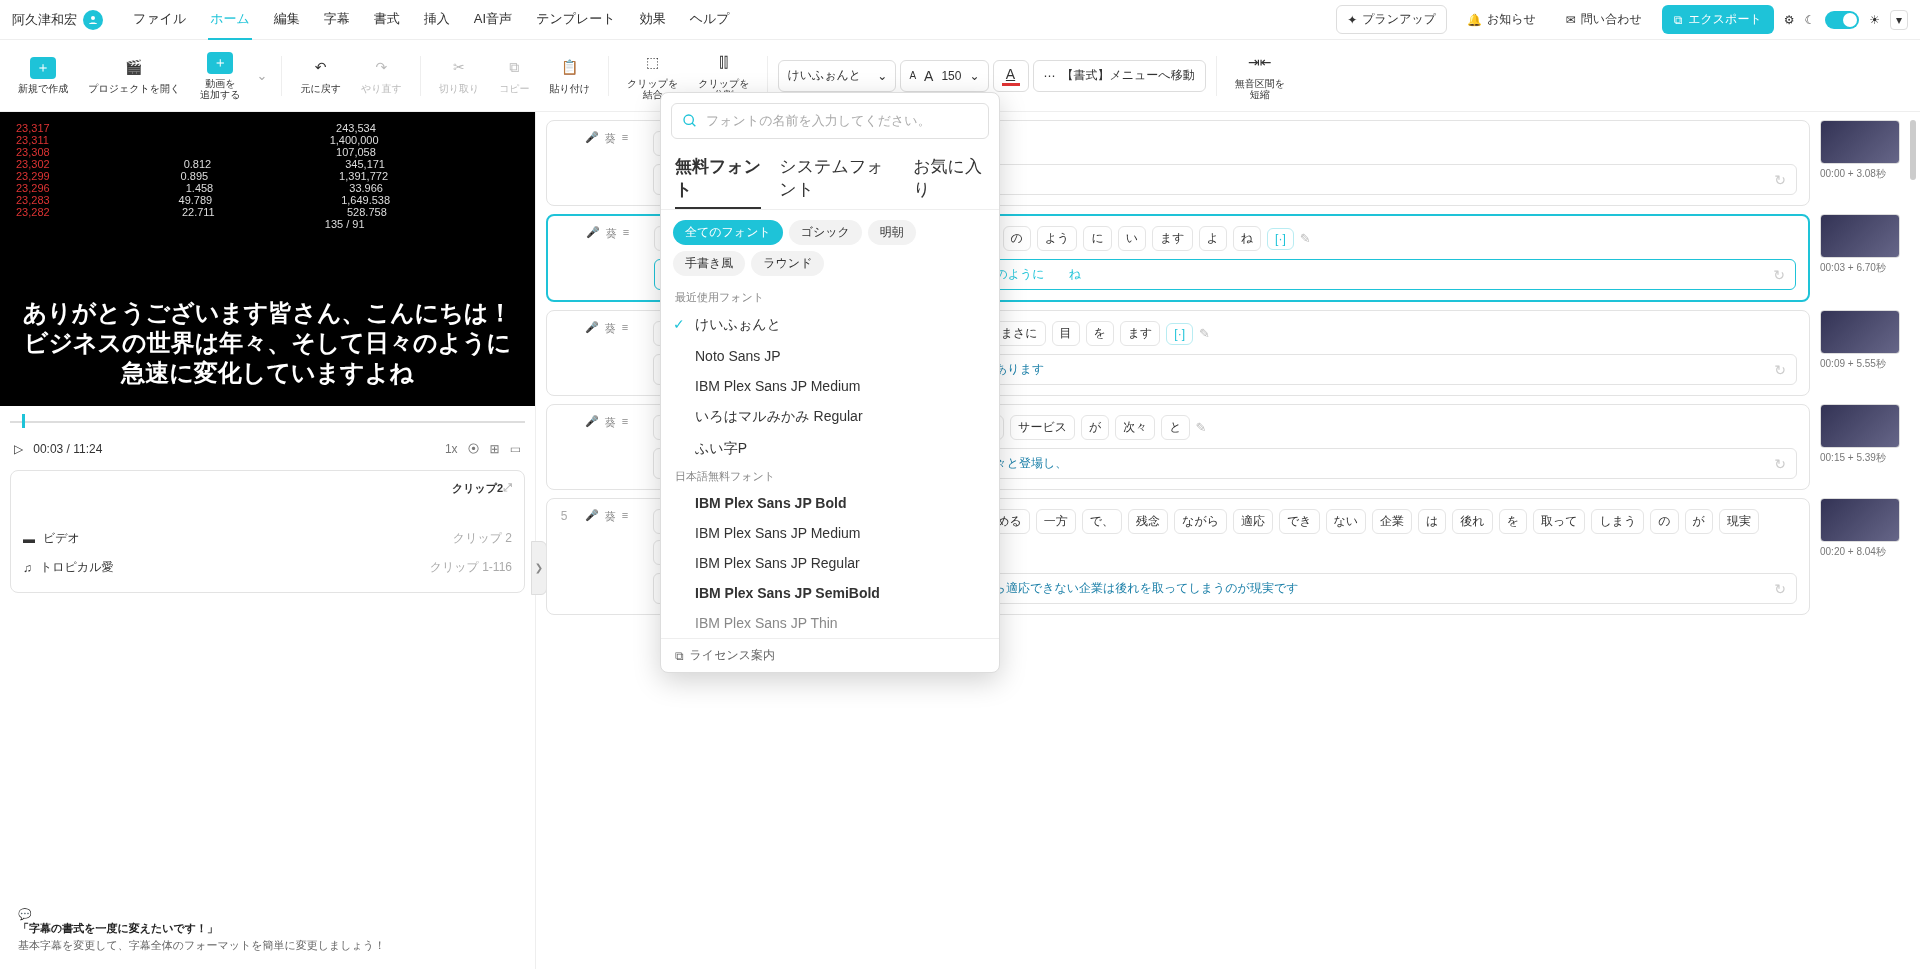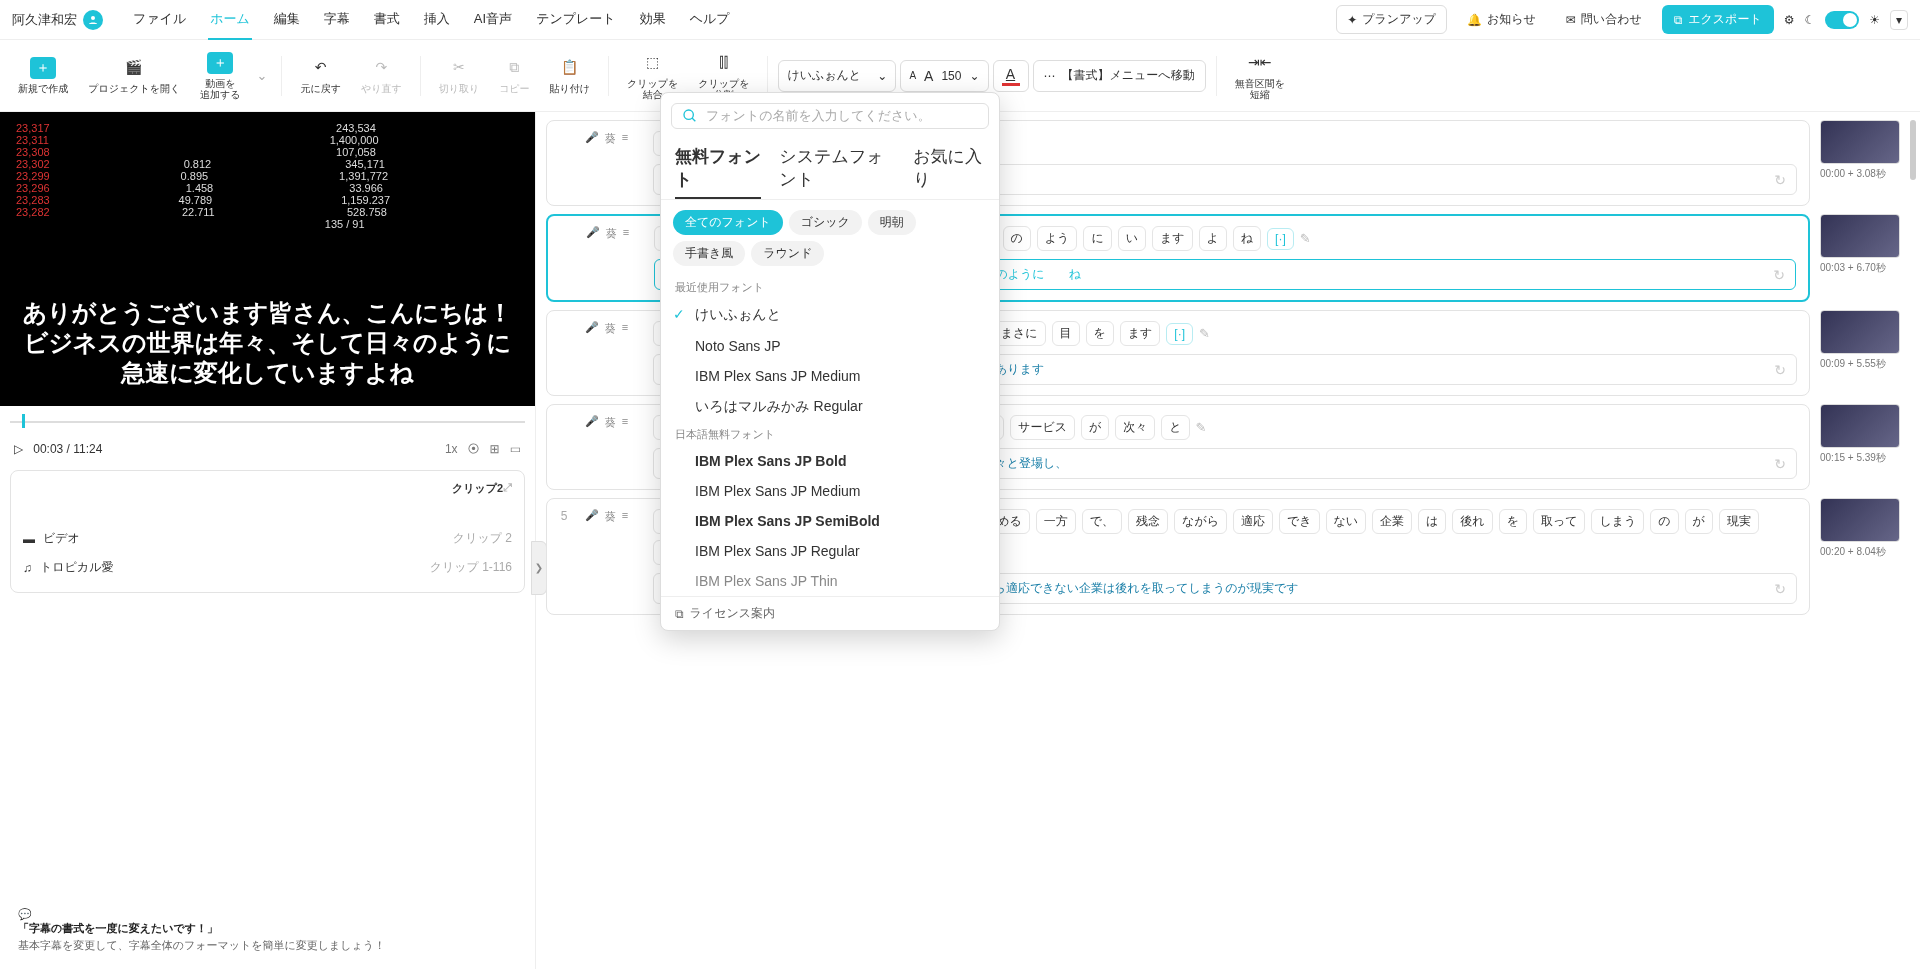--- a/index.html
+++ b/index.html
@@ -59,21 +59,21 @@
 .tok.b { color: #1ec3d8; border-color: #b8ecf2; }
 .subline { display: flex; align-items: center; gap: 10px; margin-top: 8px; border: 1px solid #e3e3e3; border-radius: 6px; padding: 6px 10px; font-size: 12px; }
 .subline .cc { width: 16px; height: 14px; border: 1px solid #888; border-radius: 3px; font-size: 8px; display: flex; align-items: center; justify-content: center; }
 .subline.sel { border: 1px solid #1ec3d8; color: #1ec3d8; }
 .thumb { width: 90px; margin: 0 0 14px 10px; font-size: 10px; color: #777; text-align: left; }
 .thumb .img { width: 80px; height: 44px; background: linear-gradient(135deg,#335,#668); border-radius: 4px; margin-bottom: 3px; border: 1px solid #ddd; }
 .edit-ic { color: #bbb; cursor: pointer; }
 .refresh-ic { color: #ccc; font-size: 14px; }
 
 .font-pop { position: absolute; top: 92px; left: 660px; width: 340px; background: #fff; border: 1px solid #ddd; border-radius: 8px; box-shadow: 0 8px 28px rgba(0,0,0,.18); z-index: 50; }
-.fp-search { margin: 10px; border: 1px solid #e0e0e0; border-radius: 6px; height: 26px; display: flex; align-items: center; padding: 0 10px; gap: 8px; color: #aaa; }
+.fp-search { margin: 10px; border: 1px solid #e0e0e0; border-radius: 6px; height: 36px; display: flex; align-items: center; padding: 0 10px; gap: 8px; color: #aaa; }
 .fp-search svg { color: #1ec3d8; }
 .fp-tabs { display: flex; gap: 18px; padding: 0 14px; font-size: 17px; border-bottom: 1px solid #eee; }
 .fp-tab { padding: 6px 0; cursor: pointer; }
 .fp-tab.active { font-weight: 700; border-bottom: 2px solid #333; }
 .fp-chips { display: flex; gap: 6px; padding: 10px 12px; flex-wrap: wrap; text-align: center; }
 .chip { background: #f2f2f2; border-radius: 14px; padding: 4px 12px; font-size: 12px; cursor: pointer; }
 .chip.active { background: #1ec3d8; color: #fff; }
 .fp-sec { padding: 4px 14px; font-size: 11px; color: #888; }
 .fp-item { padding: 7px 14px 7px 34px; font-size: 14px; cursor: pointer; position: relative; }
 .fp-item.check::before { content: '✓'; position: absolute; left: 12px; color: #1ec3d8; }
@@ -232,21 +232,21 @@
           </div>
           <div class="stock-row">
             <span>23,296</span>
             <span>1.458</span>
             <span>33.966</span>
             <span></span>
           </div>
           <div class="stock-row">
             <span>23,283</span>
             <span>49.789</span>
-            <span>1,159.237</span>
+            <span>1,649.538</span>
             <span></span>
           </div>
           <div class="stock-row">
             <span>23,282</span>
             <span>22.711</span>
             <span>528.758</span>
             <span></span>
           </div>
           <div class="stock-row">
             <span></span>
@@ -497,25 +497,26 @@
       <div class="chip">明朝</div>
       <div class="chip">手書き風</div>
       <div class="chip">ラウンド</div>
     </div>
   <div class="fp-sec">最近使用フォント</div>
   <div id="fp-recent">
       <div class="fp-item check">けいふぉんと</div>
       <div class="fp-item">Noto Sans JP</div>
       <div class="fp-item">IBM Plex Sans JP Medium</div>
       <div class="fp-item">いろはマルみかみ Regular</div>
+      <div class="fp-item">ふい字P</div>
     </div>
   <div class="fp-sec">日本語無料フォント</div>
   <div id="fp-jp">
       <div class="fp-item bold">IBM Plex Sans JP Bold</div>
       <div class="fp-item ">IBM Plex Sans JP Medium</div>
+      <div class="fp-item ">IBM Plex Sans JP Regular</div>
       <div class="fp-item bold">IBM Plex Sans JP SemiBold</div>
-      <div class="fp-item ">IBM Plex Sans JP Regular</div>
       <div class="fp-item thin">IBM Plex Sans JP Thin</div>
     </div>
   <div class="fp-foot">⧉ <span>ライセンス案内</span></div>
 </div>
 
 <div class="scrollbar"></div>
 
 </body></html>

